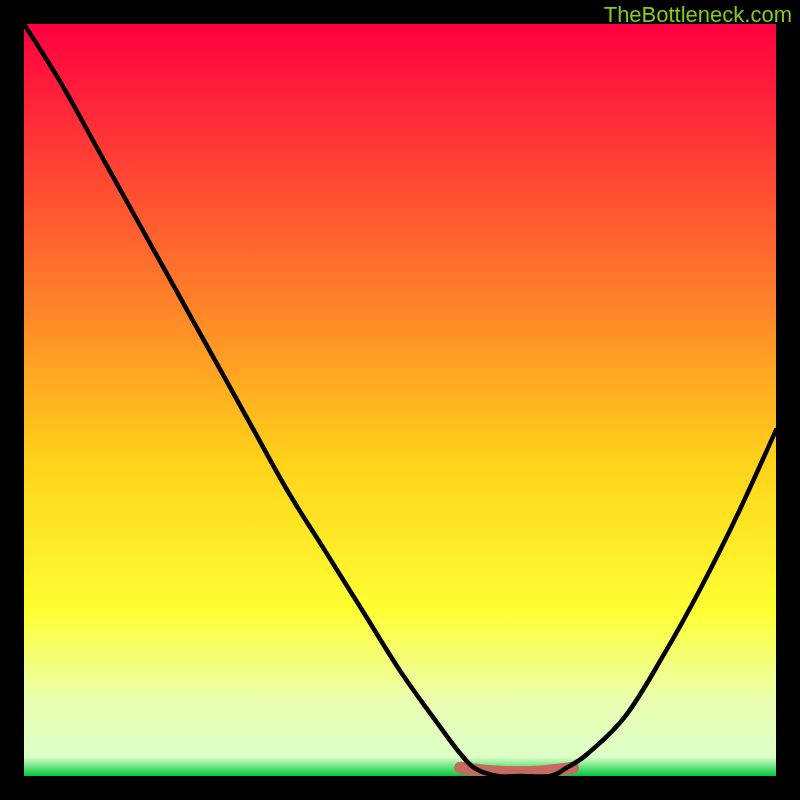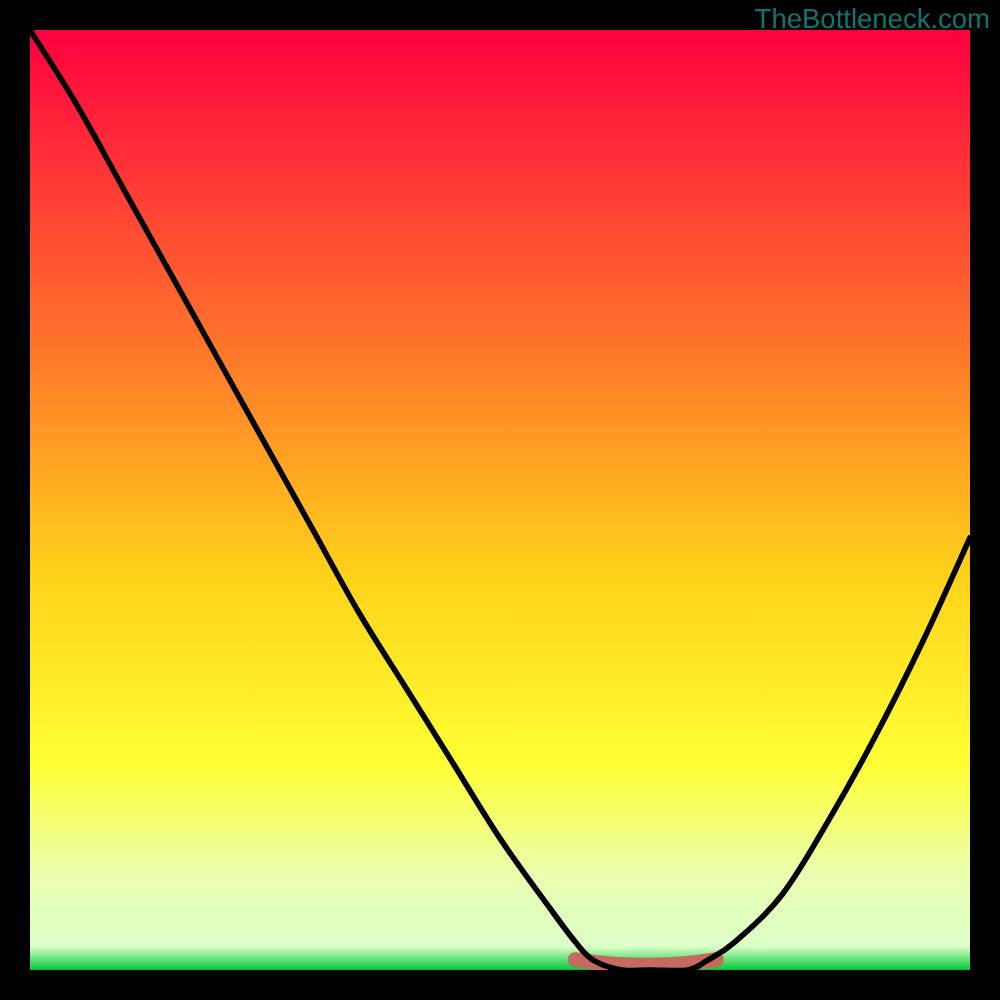--- a/index.html
+++ b/index.html
@@ -12,21 +12,21 @@
   }
   .chart-root {
     position: relative;
     width: 800px;
     height: 800px;
   }
   .watermark {
     position: absolute;
     top: 2px;
     right: 8px;
-    color: #0f766e;
+    color: #84cc16;
     font-size: 22px;
     font-weight: 500;
     z-index: 10;
   }
   .plot-frame {
     position: absolute;
     left: 24px;
     top: 24px;
     width: 752px;
     height: 752px;

